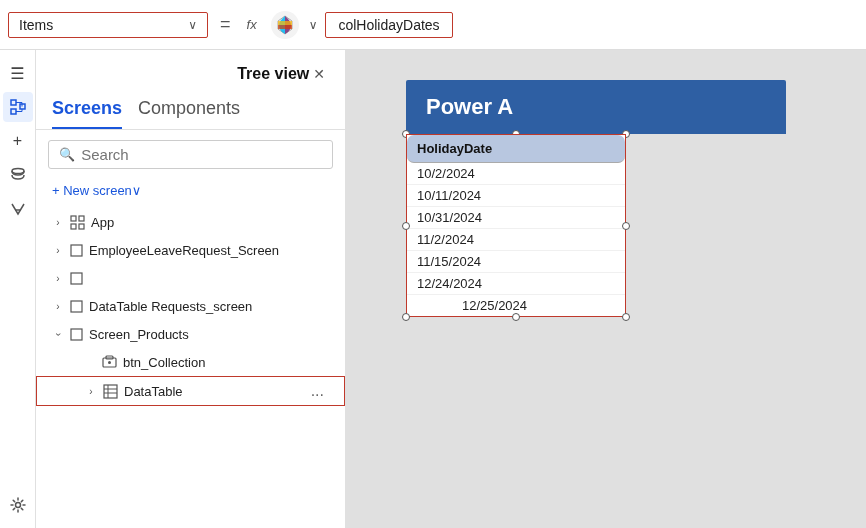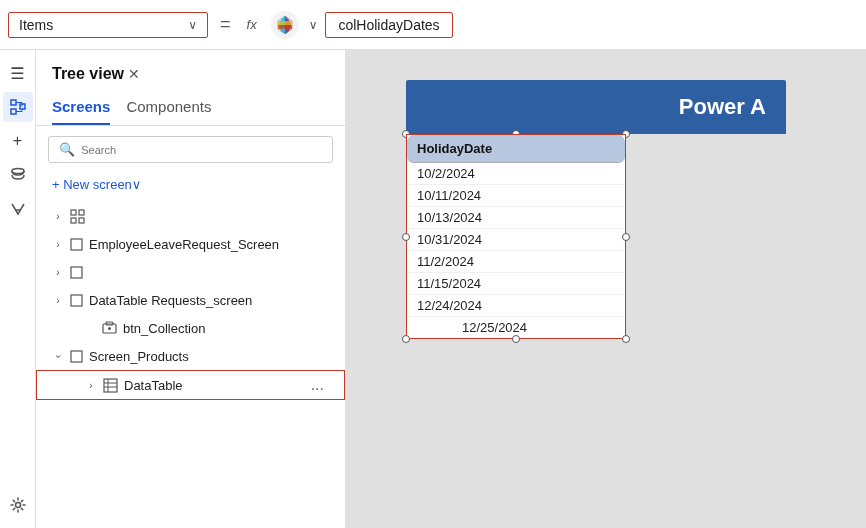--- a/index.html
+++ b/index.html
@@ -114,21 +114,21 @@
       width: 310px;
       background: #fff;
       border-right: 1px solid #e0e0e0;
       display: flex;
       flex-direction: column;
       flex-shrink: 0;
     }
     .tree-header {
       display: flex;
       align-items: center;
-      justify-content: flex-start;
+      justify-content: flex-end;
       padding: 14px 16px 8px 16px;
     }
     .tree-title {
       font-size: 16px;
       font-weight: 600;
       color: #111;
     }
     .tree-close {
       cursor: pointer;
       font-size: 14px;
@@ -138,21 +138,21 @@
       padding: 2px 4px;
     }
     .tree-tabs {
       display: flex;
       border-bottom: 1px solid #e0e0e0;
       padding: 0 16px;
       gap: 16px;
     }
     .tree-tab {
       padding: 6px 0 8px 0;
-      font-size: 15px;
+      font-size: 18px;
       cursor: pointer;
       color: #555;
       border-bottom: 2px solid transparent;
     }
     .tree-tab.active {
       color: #1a56db;
       border-bottom: 2px solid #1a56db;
       font-weight: 600;
     }
     .tree-search {
@@ -165,21 +165,21 @@
       gap: 6px;
       background: #fff;
     }
     .tree-search-icon {
       color: #888;
       font-size: 13px;
     }
     .tree-search-input {
       border: none;
       outline: none;
-      font-size: 11px;
+      font-size: 15px;
       color: #444;
       flex: 1;
       background: transparent;
     }
     .new-screen-btn {
       display: flex;
       align-items: center;
       padding: 4px 16px;
       cursor: pointer;
       color: #1a56db;
@@ -234,21 +234,21 @@
       left: 60px;
       width: 400px;
     }
     .power-a-header {
       background: #2e5fa3;
       color: #fff;
       font-size: 22px;
       font-weight: 700;
       padding: 14px 20px;
       border-radius: 2px 2px 0 0;
-      text-align: right;
+      text-align: left;
       width: 380px;
     }
     .data-table-container {
       border: 1.5px solid #c0392b;
       background: #fff;
       width: 220px;
       position: relative;
       margin-top: 0;
     }
     .data-table-header {
@@ -366,20 +366,21 @@
     <div class="tree-items">
 
       <div class="tree-item">
         <span class="tree-chevron">›</span>
         <svg width="15" height="15" viewBox="0 0 15 15">
           <rect x="1" y="1" width="5" height="5" fill="none" stroke="#555" stroke-width="1.2"></rect>
           <rect x="9" y="1" width="5" height="5" fill="none" stroke="#555" stroke-width="1.2"></rect>
           <rect x="1" y="9" width="5" height="5" fill="none" stroke="#555" stroke-width="1.2"></rect>
           <rect x="9" y="9" width="5" height="5" fill="none" stroke="#555" stroke-width="1.2"></rect>
         </svg>
+        <span class="tree-item-label">App</span>
       </div>
 
       <div class="tree-item">
         <span class="tree-chevron">›</span>
         <svg width="13" height="13" viewBox="0 0 13 13">
           <rect x="1" y="1" width="11" height="11" fill="none" stroke="#555" stroke-width="1.2"></rect>
         </svg>
         <span class="tree-item-label">EmployeeLeaveRequest_Screen</span>
       </div>
 
@@ -389,38 +390,38 @@
           <rect x="1" y="1" width="11" height="11" fill="none" stroke="#555" stroke-width="1.2"></rect>
         </svg>
       </div>
 
       <div class="tree-item">
         <span class="tree-chevron">›</span>
         <svg width="13" height="13" viewBox="0 0 13 13">
           <rect x="1" y="1" width="11" height="11" fill="none" stroke="#555" stroke-width="1.2"></rect>
         </svg>
         <span class="tree-item-label">DataTable Requests_screen</span>
+      </div>
+
+      <div class="tree-item">
+        <span class="tree-chevron" style="transform:rotate(90deg);display:inline-block;">›</span>
+        <svg width="13" height="13" viewBox="0 0 13 13">
+          <rect x="1" y="1" width="11" height="11" fill="none" stroke="#555" stroke-width="1.2"></rect>
+        </svg>
+        <span class="tree-item-label">Screen_Products</span>
       </div>
 
       <div class="tree-item tree-item-indent">
         <span class="tree-chevron"></span>
         <svg width="15" height="15" viewBox="0 0 15 15">
           <rect x="1" y="3" width="13" height="9" rx="1" fill="none" stroke="#555" stroke-width="1.2"></rect>
           <rect x="4" y="1" width="7" height="3" rx="1" fill="none" stroke="#555" stroke-width="1.2"></rect>
           <circle cx="7.5" cy="7.5" r="1.5" fill="#555"></circle>
         </svg>
         <span class="tree-item-label">btn_Collection</span>
-      </div>
-
-      <div class="tree-item">
-        <span class="tree-chevron" style="transform:rotate(90deg);display:inline-block;">›</span>
-        <svg width="13" height="13" viewBox="0 0 13 13">
-          <rect x="1" y="1" width="11" height="11" fill="none" stroke="#555" stroke-width="1.2"></rect>
-        </svg>
-        <span class="tree-item-label">Screen_Products</span>
       </div>
 
       <div class="tree-item tree-item-indent" style="border:1.5px solid #c0392b;background:#fff;">
         <span class="tree-chevron">›</span>
         <svg width="15" height="15" viewBox="0 0 15 15">
           <rect x="1" y="1" width="13" height="13" fill="none" stroke="#555" stroke-width="1.2"></rect>
           <line x1="1" y1="5" x2="14" y2="5" stroke="#555" stroke-width="1"></line>
           <line x1="1" y1="9" x2="14" y2="9" stroke="#555" stroke-width="1"></line>
           <line x1="5" y1="1" x2="5" y2="14" stroke="#555" stroke-width="1"></line>
         </svg>
@@ -440,21 +441,20 @@
         <div class="handle" style="top:-4px;left:-4px;"></div>
 
         <div class="handle" style="top:-4px;left:106px;"></div>
 
         <div class="handle" style="top:-4px;left:216px;"></div>
 
         <div class="data-table-container">
           <div class="data-table-header">HolidayDate</div>
           <div class="data-table-row">10/2/2024</div>
           <div class="data-table-row">10/11/2024</div>
-          <div class="data-table-row">10/13/2024</div>
           <div class="data-table-row">10/31/2024</div>
           <div class="data-table-row">11/2/2024</div>
           <div class="data-table-row">11/15/2024</div>
           <div class="data-table-row">12/24/2024</div>
           <div class="data-table-row">12/25/2024</div>
         </div>
 
         <div class="handle" style="top:50%;left:-4px;margin-top:-4px;position:absolute;"></div>
 
         <div class="handle" style="top:50%;left:216px;margin-top:-4px;position:absolute;"></div>

